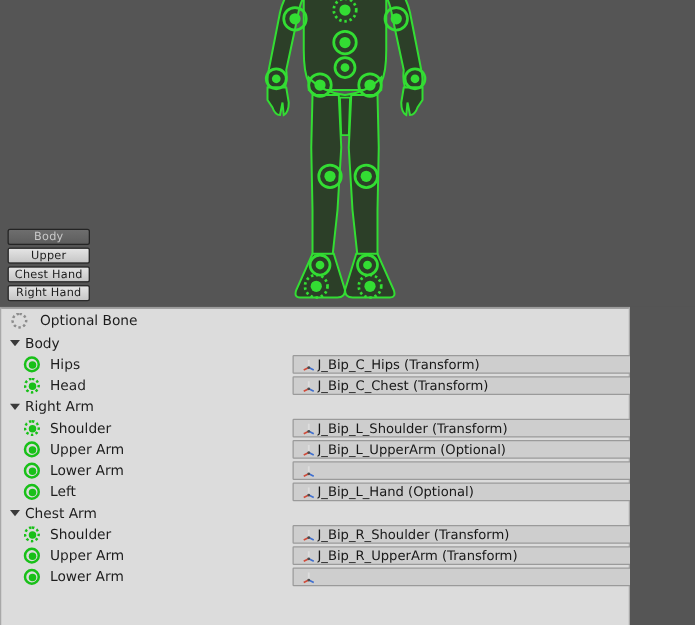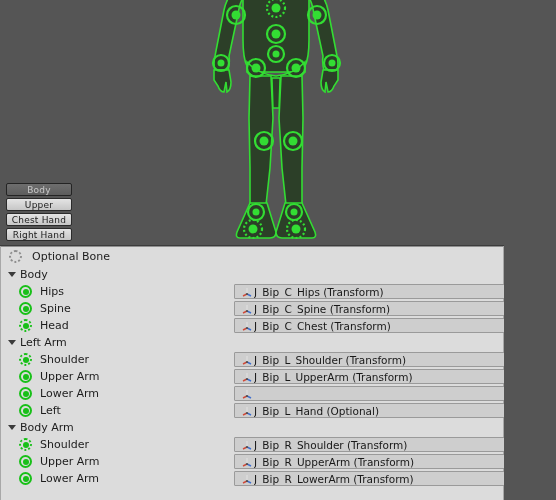--- a/index.html
+++ b/index.html
@@ -316,60 +316,41 @@
               <span class="obj-name">J_Bip_C_Hips (Transform)</span>
             </div>
             <div class="picker">
               <svg viewBox="0 0 11 11" width="11" height="11">
                 <circle cx="5.5" cy="5.5" r="4.2" fill="none" stroke="#5d5d5d" stroke-width="1.1"></circle>
                 <circle cx="5.5" cy="5.5" r="1.5" fill="#5d5d5d"></circle>
               </svg>
             </div>
           </div>
           <div class="row bone-row">
-            <span class="dot required"></span>
-            <span class="bone-label">Spine</span>
-            <div class="obj-field">
-              <svg class="xform-icon" viewBox="0 0 12 12">
-                <line x1="6" y1="8" x2="2" y2="10" stroke="#d04b3a" stroke-width="1.4"></line>
-                <line x1="6" y1="8" x2="10" y2="10" stroke="#3f6fd0" stroke-width="1.4"></line>
-                <line x1="6" y1="8" x2="6" y2="2" stroke="#dddddd" stroke-width="1.4"></line>
-                <circle cx="6" cy="8" r="1.1" fill="#4a4a4a"></circle>
-              </svg>
-              <span class="obj-name">J_Bip_C_Spine (Transform)</span>
-            </div>
-            <div class="picker">
-              <svg viewBox="0 0 11 11" width="11" height="11">
-                <circle cx="5.5" cy="5.5" r="4.2" fill="none" stroke="#5d5d5d" stroke-width="1.1"></circle>
-                <circle cx="5.5" cy="5.5" r="1.5" fill="#5d5d5d"></circle>
-              </svg>
-            </div>
-          </div>
-          <div class="row bone-row">
             <span class="dot optional"></span>
             <span class="bone-label">Head</span>
             <div class="obj-field">
               <svg class="xform-icon" viewBox="0 0 12 12">
                 <line x1="6" y1="8" x2="2" y2="10" stroke="#d04b3a" stroke-width="1.4"></line>
                 <line x1="6" y1="8" x2="10" y2="10" stroke="#3f6fd0" stroke-width="1.4"></line>
                 <line x1="6" y1="8" x2="6" y2="2" stroke="#dddddd" stroke-width="1.4"></line>
                 <circle cx="6" cy="8" r="1.1" fill="#4a4a4a"></circle>
               </svg>
               <span class="obj-name">J_Bip_C_Chest (Transform)</span>
             </div>
             <div class="picker">
               <svg viewBox="0 0 11 11" width="11" height="11">
                 <circle cx="5.5" cy="5.5" r="4.2" fill="none" stroke="#5d5d5d" stroke-width="1.1"></circle>
                 <circle cx="5.5" cy="5.5" r="1.5" fill="#5d5d5d"></circle>
               </svg>
             </div>
           </div>
           <div class="row group-row">
             <span class="foldout"></span>
-            <span class="group-label">Left Arm</span>
+            <span class="group-label">Right Arm</span>
           </div>
           <div class="row bone-row">
             <span class="dot optional"></span>
             <span class="bone-label">Shoulder</span>
             <div class="obj-field">
               <svg class="xform-icon" viewBox="0 0 12 12">
                 <line x1="6" y1="8" x2="2" y2="10" stroke="#d04b3a" stroke-width="1.4"></line>
                 <line x1="6" y1="8" x2="10" y2="10" stroke="#3f6fd0" stroke-width="1.4"></line>
                 <line x1="6" y1="8" x2="6" y2="2" stroke="#dddddd" stroke-width="1.4"></line>
                 <circle cx="6" cy="8" r="1.1" fill="#4a4a4a"></circle>
@@ -386,21 +367,21 @@
           <div class="row bone-row">
             <span class="dot required"></span>
             <span class="bone-label">Upper Arm</span>
             <div class="obj-field">
               <svg class="xform-icon" viewBox="0 0 12 12">
                 <line x1="6" y1="8" x2="2" y2="10" stroke="#d04b3a" stroke-width="1.4"></line>
                 <line x1="6" y1="8" x2="10" y2="10" stroke="#3f6fd0" stroke-width="1.4"></line>
                 <line x1="6" y1="8" x2="6" y2="2" stroke="#dddddd" stroke-width="1.4"></line>
                 <circle cx="6" cy="8" r="1.1" fill="#4a4a4a"></circle>
               </svg>
-              <span class="obj-name">J_Bip_L_UpperArm (Transform)</span>
+              <span class="obj-name">J_Bip_L_UpperArm (Optional)</span>
             </div>
             <div class="picker">
               <svg viewBox="0 0 11 11" width="11" height="11">
                 <circle cx="5.5" cy="5.5" r="4.2" fill="none" stroke="#5d5d5d" stroke-width="1.1"></circle>
                 <circle cx="5.5" cy="5.5" r="1.5" fill="#5d5d5d"></circle>
               </svg>
             </div>
           </div>
           <div class="row bone-row">
             <span class="dot required"></span>
@@ -434,21 +415,21 @@
             </div>
             <div class="picker">
               <svg viewBox="0 0 11 11" width="11" height="11">
                 <circle cx="5.5" cy="5.5" r="4.2" fill="none" stroke="#5d5d5d" stroke-width="1.1"></circle>
                 <circle cx="5.5" cy="5.5" r="1.5" fill="#5d5d5d"></circle>
               </svg>
             </div>
           </div>
           <div class="row group-row">
             <span class="foldout"></span>
-            <span class="group-label">Body Arm</span>
+            <span class="group-label">Chest Arm</span>
           </div>
           <div class="row bone-row">
             <span class="dot optional"></span>
             <span class="bone-label">Shoulder</span>
             <div class="obj-field">
               <svg class="xform-icon" viewBox="0 0 12 12">
                 <line x1="6" y1="8" x2="2" y2="10" stroke="#d04b3a" stroke-width="1.4"></line>
                 <line x1="6" y1="8" x2="10" y2="10" stroke="#3f6fd0" stroke-width="1.4"></line>
                 <line x1="6" y1="8" x2="6" y2="2" stroke="#dddddd" stroke-width="1.4"></line>
                 <circle cx="6" cy="8" r="1.1" fill="#4a4a4a"></circle>
@@ -484,21 +465,20 @@
           <div class="row bone-row">
             <span class="dot required"></span>
             <span class="bone-label">Lower Arm</span>
             <div class="obj-field">
               <svg class="xform-icon" viewBox="0 0 12 12">
                 <line x1="6" y1="8" x2="2" y2="10" stroke="#d04b3a" stroke-width="1.4"></line>
                 <line x1="6" y1="8" x2="10" y2="10" stroke="#3f6fd0" stroke-width="1.4"></line>
                 <line x1="6" y1="8" x2="6" y2="2" stroke="#dddddd" stroke-width="1.4"></line>
                 <circle cx="6" cy="8" r="1.1" fill="#4a4a4a"></circle>
               </svg>
-              <span class="obj-name">J_Bip_R_LowerArm (Transform)</span>
             </div>
             <div class="picker">
               <svg viewBox="0 0 11 11" width="11" height="11">
                 <circle cx="5.5" cy="5.5" r="4.2" fill="none" stroke="#5d5d5d" stroke-width="1.1"></circle>
                 <circle cx="5.5" cy="5.5" r="1.5" fill="#5d5d5d"></circle>
               </svg>
             </div>
           </div>
         </div>
     </div>

